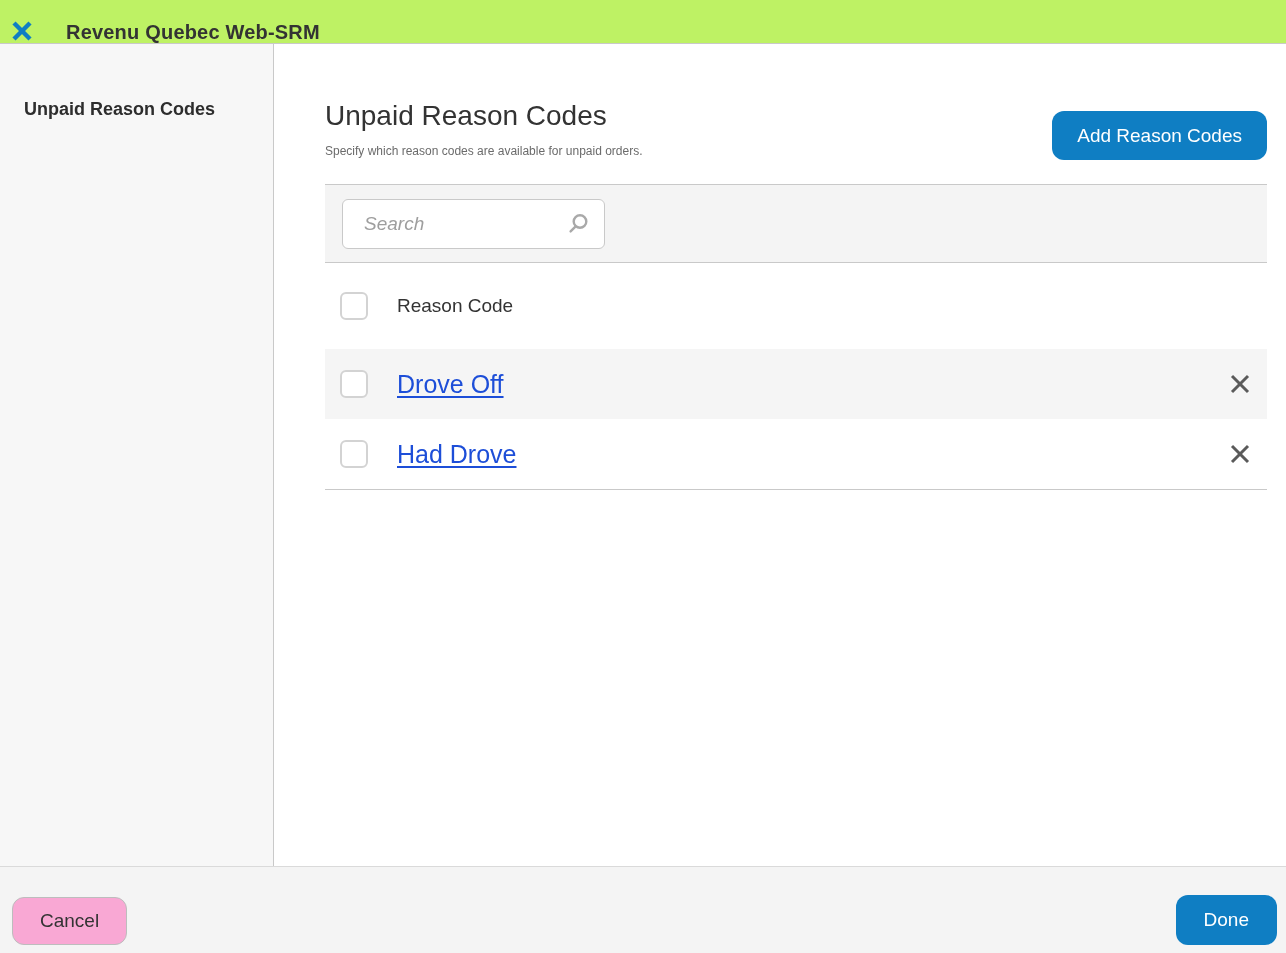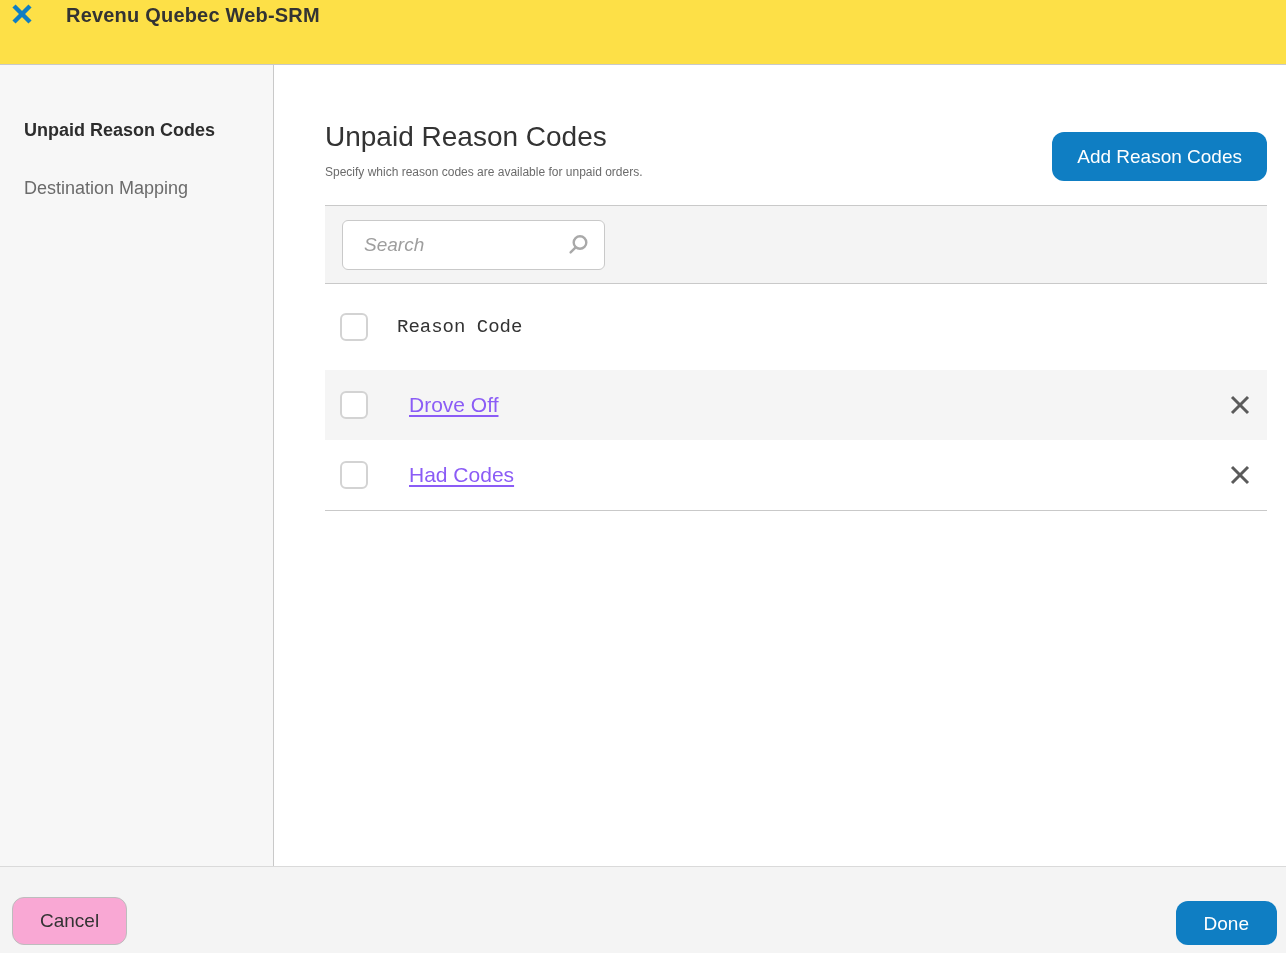--- a/index.html
+++ b/index.html
@@ -2,22 +2,22 @@
 <html style="--accent-blue: #0f7ec3; --divider: #c9c9c9; --panel-bg: #f7f7f7; --strip-bg: #f4f4f4; --row-shade: #f5f5f5; --footer-bg: #f4f4f4; --muted-text: #6b6b6b; --icon-gray: #5a5a5a;"><head>
 <meta charset="utf-8">
 <style>
   * { margin:0; padding:0; box-sizing:border-box; }
   html,body { width:1286px; height:953px; background:#fff; }
   body { font-family:"Liberation Sans", sans-serif; color:#333; overflow:hidden; }
 
   .app { width:1286px; height:953px; display:flex; flex-direction:column; }
 
   
-  .app-header { height:65px; flex:none; border-bottom:1px solid var(--divider,#c9c9c9);
-                display:flex; align-items:flex-start; padding:2px 0 0 10px; background:#fde047; }
+  .app-header { height:44px; flex:none; border-bottom:1px solid var(--divider,#c9c9c9);
+                display:flex; align-items:flex-start; padding:19px 0 0 10px; background:#bef264; }
   .close-btn { width:24px; height:24px; background:none; border:none; padding:0; cursor:pointer; flex:none; }
   .dialog-title { font-size:20px; font-weight:700; color:#333; margin-left:32px; line-height:26px; letter-spacing:.2px; }
 
   
   .body-row { flex:1; display:flex; min-height:0; }
 
   .sidebar { width:274px; flex:none; background:var(--panel-bg,#f7f7f7);
              border-right:1px solid var(--divider,#c9c9c9); padding-top:36px; }
   .sidebar-item { height:58px; display:flex; align-items:center; padding-left:24px;
                   font-size:18px; color:var(--muted-text,#6b6b6b); cursor:pointer; }
@@ -38,58 +38,57 @@
                   display:flex; align-items:center; padding-left:17px; }
   .search-box { position:relative; width:263px; height:50px; }
   .search-box input { width:100%; height:100%; border:1px solid #c9c9c9; border-radius:6px;
                       padding:0 46px 0 21px; font-size:19px; font-style:italic; color:#be185d;
                       background:#fff; font-family:inherit; outline:none; }
   .search-box input::placeholder { color:#9e9e9e; font-style:italic; }
   .search-icon { position:absolute; right:15px; top:13px; pointer-events:none; }
 
   
   .reason-table { border-bottom:1px solid var(--divider,#c9c9c9); }
-  .table-header-row { height:86px; display:flex; align-items:center; background:#fff;font-family:Liberation Mono, monospace; }
+  .table-header-row { height:86px; display:flex; align-items:center; background:#fff; }
   .checkbox { width:28px; height:28px; border:2px solid #d3d3d3; border-radius:6px;
               background:#fff; margin-left:15px; flex:none; cursor:pointer; }
   .col-label { margin-left:29px; font-size:19px; color:#333; }
   .table-row { height:70px; display:flex; align-items:center; background:#fff; }
   .table-row.shaded { background:var(--row-shade,#f5f5f5); }
-  .row-link { margin-left:41px; font-size:21px; color:#8b5cf6; text-decoration:underline;
+  .row-link { margin-left:29px; font-size:25px; color:#1d4ed8; text-decoration:underline;
               text-underline-offset:3px; cursor:pointer; }
   .delete-btn { margin-left:auto; margin-right:15px; width:24px; height:24px;
                 background:none; border:none; padding:0; cursor:pointer; flex:none; }
 
   
   .app-footer { height:87px; flex:none; background:var(--footer-bg,#f4f4f4);
                 border-top:1px solid #dadada; display:flex; align-items:flex-end;
                 justify-content:space-between; padding:0 9px 8px 12px; }
   .btn-secondary { background:#f9a8d4; border:1px solid #bdbdbd; color:#333; height:48px; padding:0 27px; }
-  .btn-done { background:var(--accent-blue,#0f7ec3); color:#fff; border:none; height:44px; padding:12px 28px; }
+  .btn-done { background:var(--accent-blue,#0f7ec3); color:#fff; border:none; height:50px; padding:12px 28px; }
 </style>
 </head>
 <body>
 
 <div class="app">
 
   <header class="app-header">
     <button class="close-btn" aria-label="Close">
       <svg width="24" height="24" viewBox="0 0 24 24">
         <line x1="4" y1="4" x2="20" y2="20" stroke="var(--accent-blue,#0f7ec3)" stroke-width="4.5"></line>
         <line x1="20" y1="4" x2="4" y2="20" stroke="var(--accent-blue,#0f7ec3)" stroke-width="4.5"></line>
       </svg>
     </button>
     <div class="dialog-title">Revenu Quebec Web-SRM</div>
   </header>
 
   <div class="body-row">
 
     <nav class="sidebar">
       <div class="sidebar-item active">Unpaid Reason Codes</div>
-      <div class="sidebar-item">Destination Mapping</div>
     </nav>
 
     <main class="main">
 
       <div class="content-header">
         <div>
           <h2 class="page-title">Unpaid Reason Codes</h2>
           <p class="page-subtitle">Specify which reason codes are available for unpaid orders.</p>
         </div>
         <button class="btn btn-primary">Add Reason Codes</button>
@@ -116,21 +115,21 @@
           <a class="row-link">Drove Off</a>
           <button class="delete-btn" aria-label="Remove">
             <svg width="24" height="24" viewBox="0 0 24 24">
               <line x1="4" y1="4" x2="20" y2="20" stroke="var(--icon-gray,#5a5a5a)" stroke-width="3"></line>
               <line x1="20" y1="4" x2="4" y2="20" stroke="var(--icon-gray,#5a5a5a)" stroke-width="3"></line>
             </svg>
           </button>
         </div>
             <div class="table-row">
           <span class="checkbox"></span>
-          <a class="row-link">Had Codes</a>
+          <a class="row-link">Had Drove</a>
           <button class="delete-btn" aria-label="Remove">
             <svg width="24" height="24" viewBox="0 0 24 24">
               <line x1="4" y1="4" x2="20" y2="20" stroke="var(--icon-gray,#5a5a5a)" stroke-width="3"></line>
               <line x1="20" y1="4" x2="4" y2="20" stroke="var(--icon-gray,#5a5a5a)" stroke-width="3"></line>
             </svg>
           </button>
         </div>
           </div>
       </div>
 

